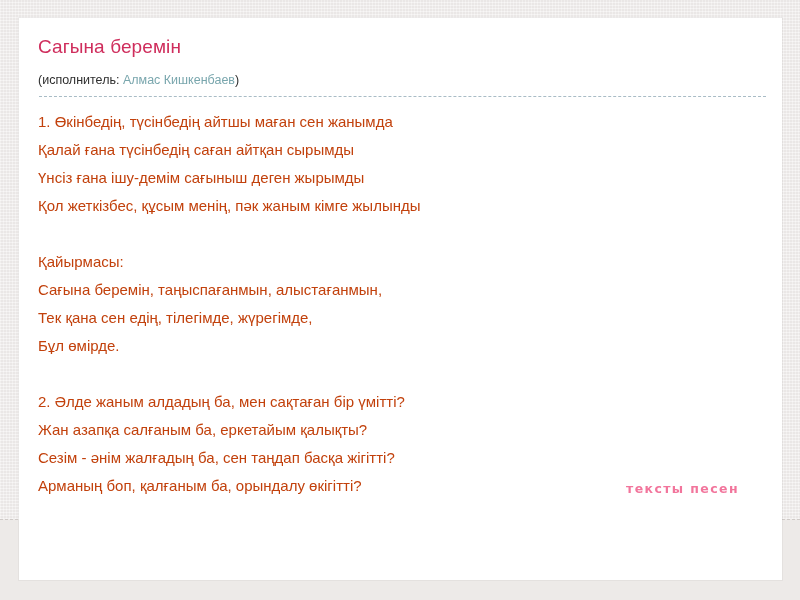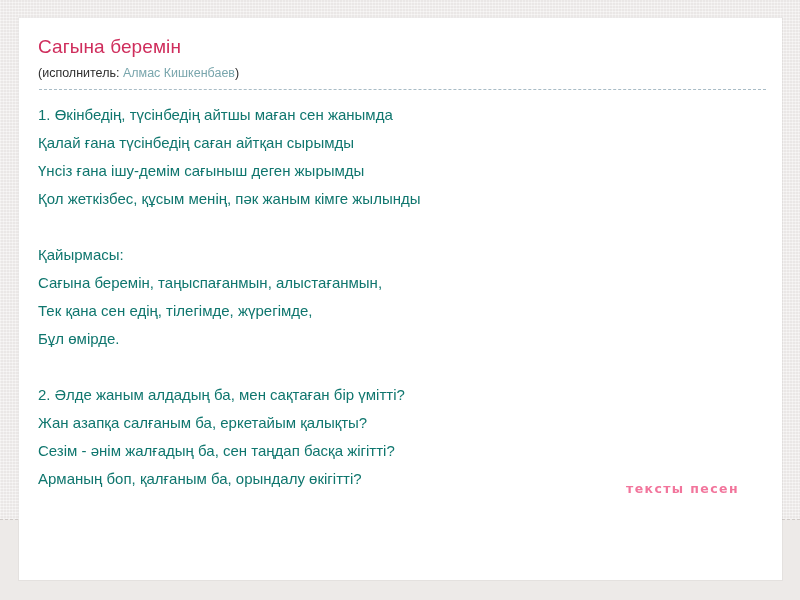--- a/index.html
+++ b/index.html
@@ -62,42 +62,42 @@
     font-weight: normal;
     margin: 0;
     padding: 0;
     line-height: 26px;
     letter-spacing: 0.1px;
   }
 
   .performer-line {
     font-size: 12.5px;
     color: #2e2e2e;
-    margin-top: 5px;
+    margin-top: 12px;
     line-height: 16px;
   }
 
   .performer-link {
     color: #79a6ad;
     text-decoration: none;
   }
 
   .divider {
     margin-top: 8px;
     width: 727px;
     border: 0;
     border-top: 1px dashed #a9bcc6;
     height: 0;
   }
 
   .lyrics {
     margin-top: 11px;
     font-size: 15px;
     line-height: 28px;
-    color: #0f766e;
+    color: #c2410c;
     white-space: pre-wrap;
   }
 
   .lyrics .ln { display: block; min-height: 28px; }
   .lyrics .ln.blank { height: 28px; }
 
   
   #logo {
     position: absolute;
     left: 575px;

